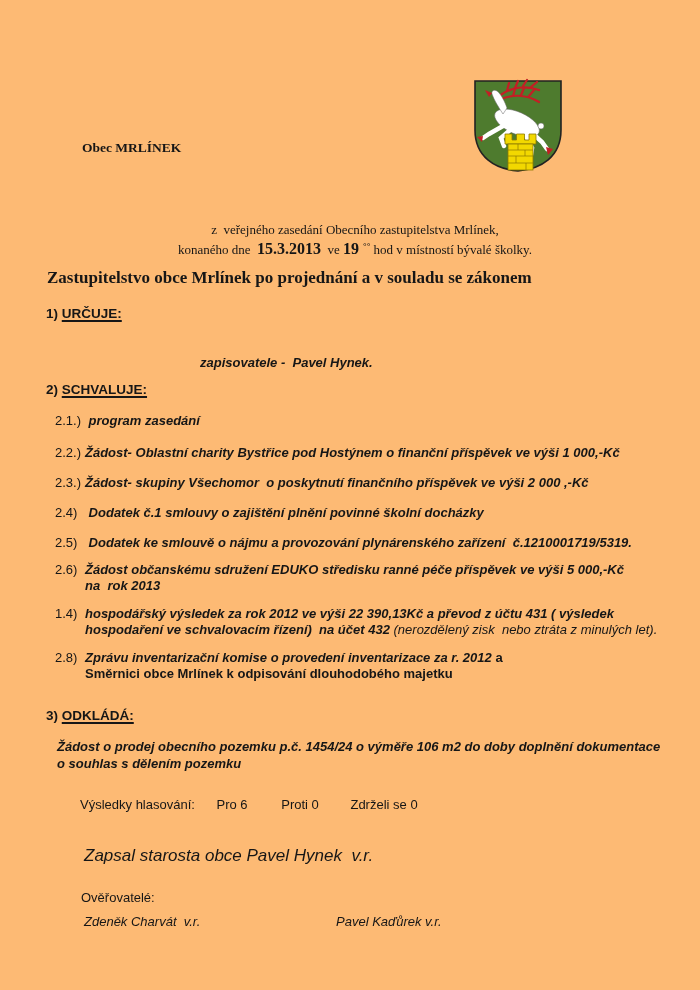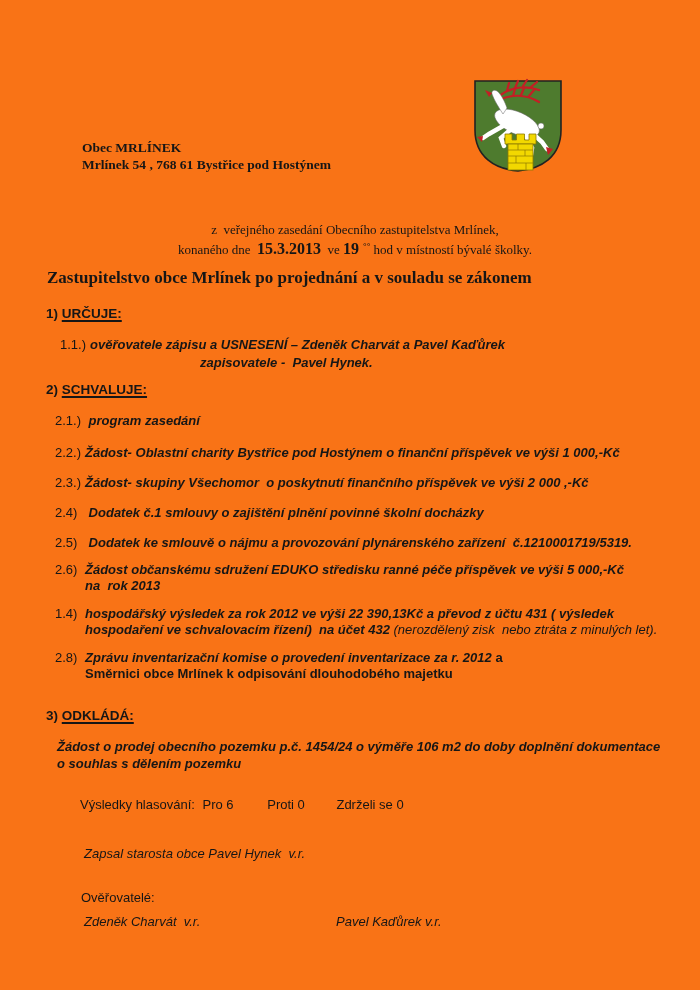--- a/index.html
+++ b/index.html
@@ -1,17 +1,17 @@
 <!DOCTYPE html>
 <html><head>
 <meta charset="utf-8">
 <style>
   html,body{margin:0;padding:0;background:#e8e8e8;}
   .page{
-    position:relative;width:700px;height:990px;background:#f97316;
+    position:relative;width:700px;height:990px;background:#fdba74;
     margin:0 auto;overflow:hidden;color:#161616;
     font-family:"Liberation Sans",sans-serif;
   }
   .abs{position:absolute;}
   .t{white-space:pre-wrap;}
   
   .org{left:82px;top:139px;font-family:"Liberation Serif",serif;font-weight:bold;font-size:13.5px;line-height:17px;}
   .crest{left:471px;top:78px;width:94px;height:96px;}
   .title{left:46px;top:184px;width:654px;text-align:center;
          font-family:"Liberation Serif",serif;font-weight:bold;font-size:17px;letter-spacing:.5px;}
@@ -31,34 +31,33 @@
   .itxt{font-weight:bold;font-style:italic;}
   .inote{font-weight:normal;font-style:italic;}
   .ibold{font-weight:bold;font-style:normal;}
   .iline2{margin-left:30px;}
   .i11{left:60px;top:337px;} .i11b{left:200px;top:355px;font-size:13px;}
   .i21{top:413px;} .i22{top:445px;} .i23{top:475px;} .i24{top:505px;}
   .i25{top:535px;} .i26{top:562px;} .i27{top:606px;} .i28{top:650px;}
   .od{left:57px;top:739px;width:632px;font-size:13px;line-height:16.5px;font-weight:bold;font-style:italic;}
   
   .vote{left:80px;top:797px;font-size:13px;}
-  .vote .g1{margin-left:4px;} .vote .g2{margin-left:30px;} .vote .g3{margin-left:28px;}
-  .zapsal{left:84px;top:846px;font-size:13px;font-style:italic;}
+  .vote .g1{margin-left:18px;} .vote .g2{margin-left:30px;} .vote .g3{margin-left:28px;}
+  .zapsal{left:84px;top:846px;font-size:17px;font-style:italic;}
   .over{left:81px;top:890px;font-size:13px;}
   .sig1{left:84px;top:914px;font-size:13px;font-style:italic;}
   .sig2{left:288px;top:914px;font-size:13px;font-style:italic;margin-left:48px;}
 </style>
 </head>
 <body>
 
 <div class="page">
 
   <div class="abs org">
     <div class="t">Obec MRLÍNEK</div>
-    <div class="t">Mrlínek 54 , 768 61 Bystřice pod Hostýnem</div>
   </div>
 
   <div class="abs crest">
     <svg width="94" height="96" viewBox="0 0 94 96">
       <path d="M4,3 H90 V52 C90,79 70,91 47,93 C24,91 4,79 4,52 Z" fill="#4e7b2e" stroke="#222222" stroke-width="1.6"></path>
 
       <g stroke="#c41e25" stroke-width="2.2" fill="none" stroke-linecap="round">
         <path d="M28,18 C40,9 55,7 68,12"></path>
         <path d="M36,13 L38,5"></path>
           <path d="M44,10 L47,3"></path>
@@ -93,21 +92,20 @@
 
 
   <div class="abs meet">
     <div class="t">z  veřejného zasedání Obecního zastupitelstva Mrlínek,</div>
     <div><span class="t">konaného dne  </span><b class="t">15.3.2013</b><span class="t">  ve </span><b class="t">19 </b><sup class="t">°°</sup><span class="t"> hod v místností bývalé školky.</span></div>
   </div>
 
   <div class="abs intro t">Zastupitelstvo obce Mrlínek po projednání a v souladu se zákonem</div>
 
   <div class="abs shead h1"><span class="t">1) </span><span class="u t">URČUJE:</span></div>
-  <div class="abs item i11"><span class="inum t">1.1.) </span><span class="itxt t">ověřovatele zápisu a USNESENÍ – Zdeněk Charvát a Pavel Kaďůrek</span></div>
   <div class="abs i11b"><span class="itxt t">zapisovatele -  Pavel Hynek.</span></div>
 
   <div class="abs shead h2"><span class="t">2) </span><span class="u t">SCHVALUJE:</span></div>
 
   <div class="abs item i21"><span class="inum t">2.1.)</span><span class="itxt t"> program zasedání</span></div>
   <div class="abs item i22"><span class="inum t">2.2.)</span><span class="itxt t">Žádost- Oblastní charity Bystřice pod Hostýnem o finanční příspěvek ve výši 1 000,-Kč</span></div>
   <div class="abs item i23"><span class="inum t">2.3.)</span><span class="itxt t">Žádost- skupiny Všechomor  o poskytnutí finančního příspěvek ve výši 2 000 ,-Kč</span></div>
   <div class="abs item i24"><span class="inum t">2.4)</span><span class="itxt t"> Dodatek č.1 smlouvy o zajištění plnění povinné školní docházky</span></div>
   <div class="abs item i25"><span class="inum t">2.5)</span><span class="itxt t"> Dodatek ke smlouvě o nájmu a provozování plynárenského zařízení  č.1210001719/5319.</span></div>
   <div class="abs item i26">

